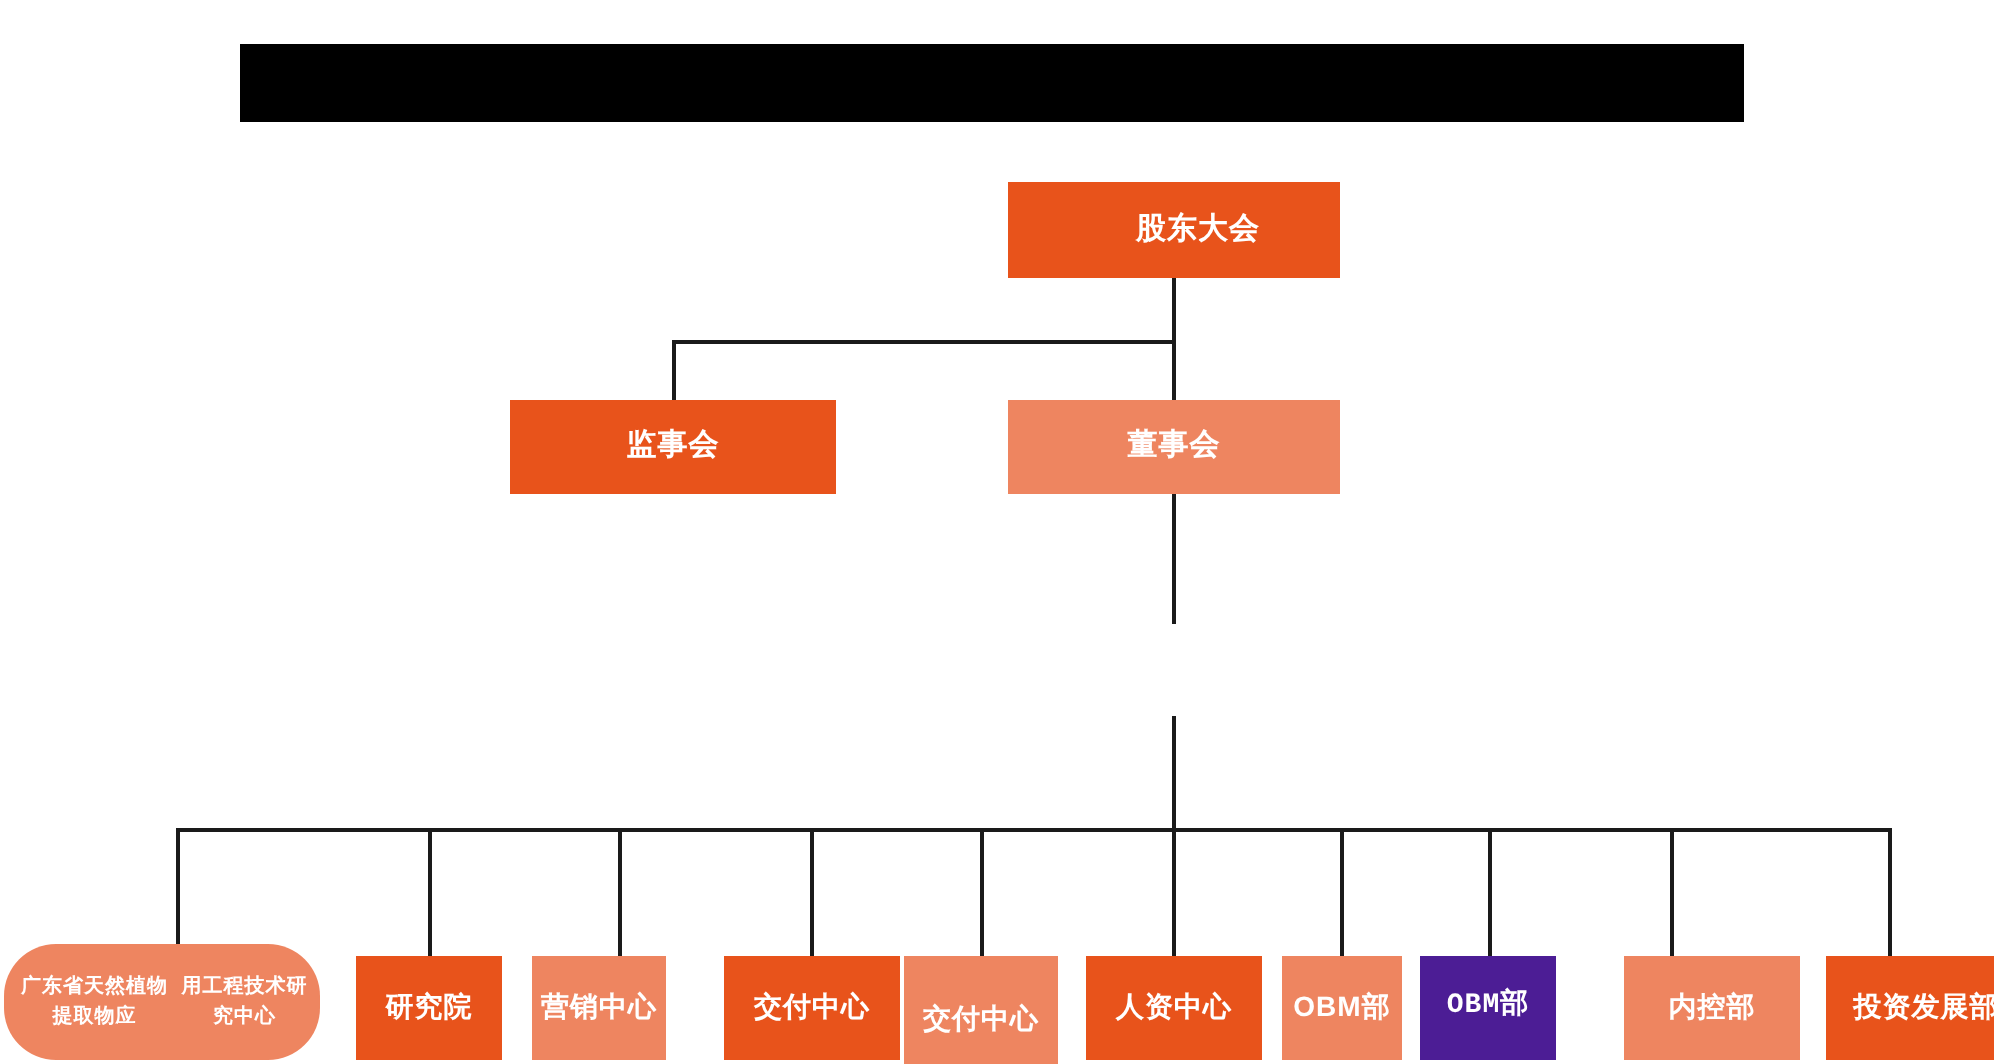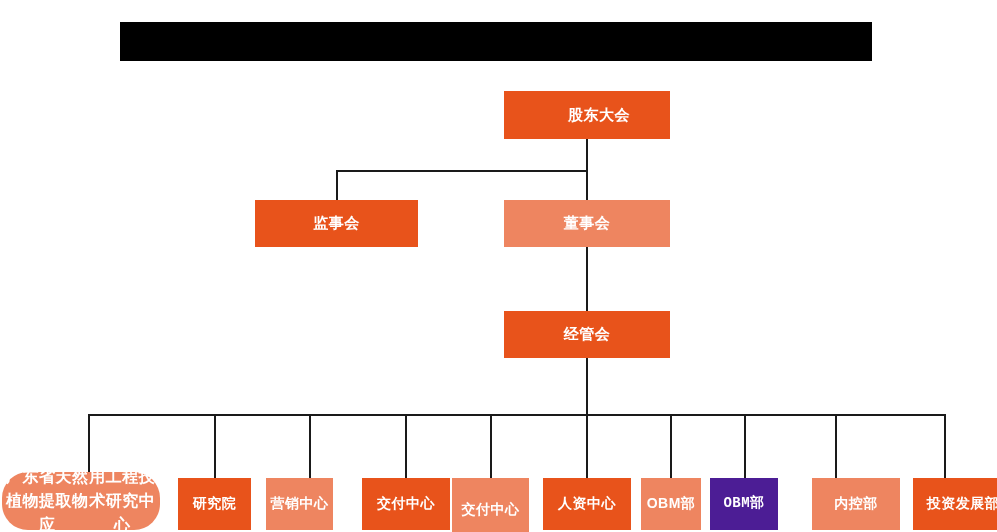--- a/index.html
+++ b/index.html
@@ -32,21 +32,21 @@
     font-weight: bold;
     line-height: 1.25;
     letter-spacing: 0.5px;
     padding: 2px 4px;
     border: 0;
   }
   .org-box.level-top    { font-size: 15px; }
   .org-box.level-two    { font-size: 15px; }
   .org-box.level-three  { font-size: 15px; }
   .org-box.level-dept   { font-size: 14px; }
-  .org-box.dept-wrap    { font-size: 16px; line-height: 1.5; border-radius: 26px; }
+  .org-box.dept-wrap    { font-size: 10px; line-height: 1.5; border-radius: 26px; }
   .connector {
     position: absolute;
     background: #1a1a1a;
   }
   .connector.v { width: 2px; }
   .connector.h { height: 2px; }
 </style>
 </head>
 <body>
 
@@ -76,21 +76,20 @@
   <div class="connector v" style="left:744px; top:414px; height:65px;"></div>
   <div class="connector v" style="left:835px; top:414px; height:65px;"></div>
   <div class="connector v" style="left:944px; top:414px; height:65px;"></div>
 
   <div class="org-box level-top" style="left:504px; top:91px; width:166px; height:48px; background:#E8531B;padding-left:28px;">股东大会</div>
 
   <div class="org-box level-two" style="left:504px; top:200px; width:166px; height:47px; background:#EE8560;">董事会</div>
 
   <div class="org-box level-two" style="left:255px; top:200px; width:163px; height:47px; background:#E8531B;">监事会</div>
 
-  <div class="org-box level-three" style="left:504px; top:311px; width:166px; height:47px; background:#E8531B;">经管会</div>
 
   <div class="org-box dept-wrap" style="left:2px; top:472px; width:158px; height:58px; background:#EE8560;">
     <span>广东省天然植物提取物应</span>
       <br>
     <span>用工程技术研究中心</span>
   </div>
 
   <div class="org-box level-dept" style="left:178px; top:478px; width:73px; height:52px; background:#E8531B;">研究院</div>
 
   <div class="org-box level-dept" style="left:266px; top:478px; width:67px; height:52px; background:#EE8560;">营销中心</div>

